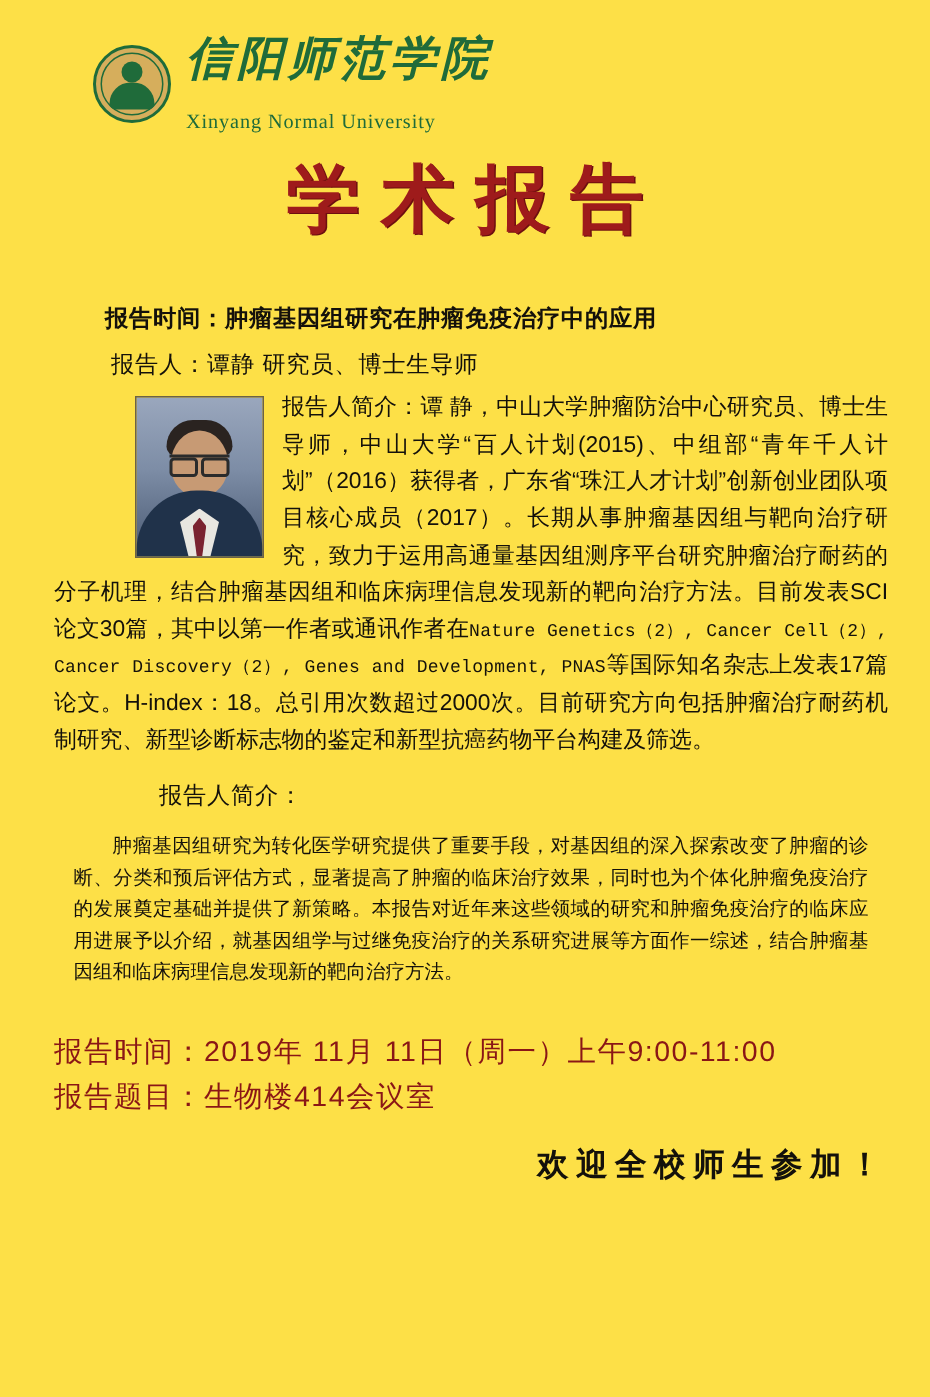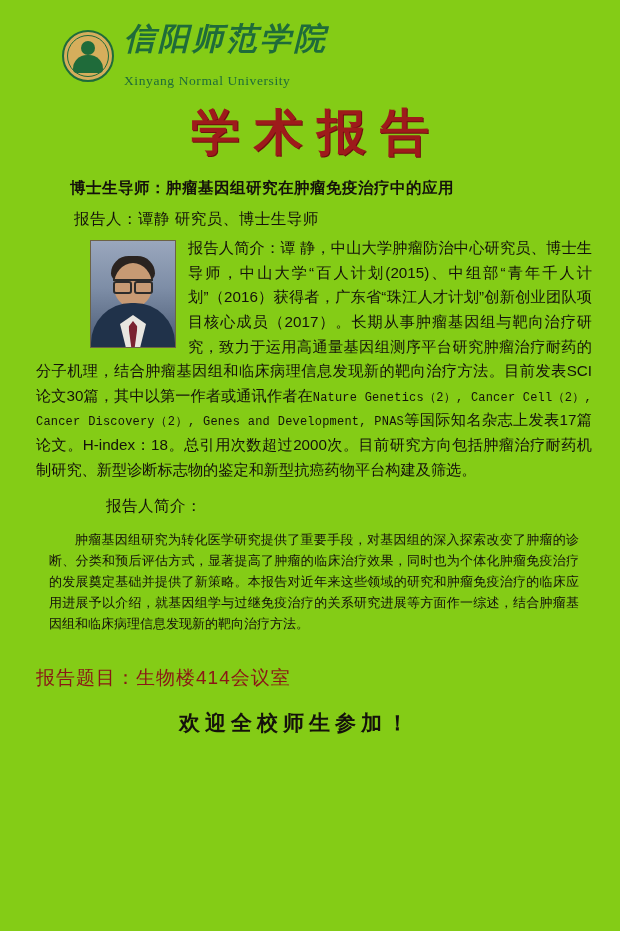--- a/index.html
+++ b/index.html
@@ -10,21 +10,21 @@
   body {
     width: 620px;
     height: 931px;
     background: #000;
     font-family: "Liberation Sans", sans-serif;
   }
   .poster {
     position: relative;
     width: 620px;
     height: 931px;
-    background: #84cc16;
+    background: #fde047;
     overflow: hidden;
     padding: 0;
   }
   
   .header {
     display: flex;
     align-items: center;
     padding: 26px 0 0 62px;
     height: 86px;
   }
@@ -85,21 +85,21 @@
   }
   
   .main-title {
     text-align: center;
     font-family: "Liberation Serif", serif;
     font-size: 49px;
     font-weight: bold;
     color: #9e1b1b;
     letter-spacing: 14px;
     text-indent: 14px;
-    margin: 14px 0 12px 0;
+    margin: 14px 0 36px 0;
     text-shadow: 1px 1px 0 #6d0f0f;
   }
   
   .body {
     padding: 0 28px 0 36px;
     color: #14110b;
   }
   .line-title {
     font-size: 15.5px;
     font-weight: bold;
@@ -218,21 +218,21 @@
     padding: 0 28px 0 36px;
     color: #7d1414;
   }
   .footer-line {
     font-size: 19px;
     letter-spacing: 1px;
     line-height: 1.55;
     color: #8a1616;
   }
   .welcome {
-    text-align: center;
+    text-align: right;
     font-size: 21px;
     font-weight: bold;
     letter-spacing: 5px;
     color: #14110b;
     margin: 16px 28px 3px 0;
   }
 </style>
 </head>
 <body>
 
@@ -245,38 +245,39 @@
     <div class="logo-text">
       <div class="logo-cn">信阳师范学院</div>
       <div class="logo-en">Xinyang Normal University</div>
     </div>
   </div>
 
   <div class="main-title">学术报告</div>
 
   <div class="body">
 
-    <div class="line-title">博士生导师：肿瘤基因组研究在肿瘤免疫治疗中的应用</div>
+    <div class="line-title">报告时间：肿瘤基因组研究在肿瘤免疫治疗中的应用</div>
     <div class="line-speaker">报告人：谭静  研究员、博士生导师</div>
 
     <div class="bio-block">
       <div class="portrait">
         <div class="hair"></div>
         <div class="face"></div>
         <div class="glasses"></div>
         <div class="body-sh"></div>
         <div class="shirt"></div>
         <div class="tie"></div>
       </div>
       <span>报告人简介：谭 静，中山大学肿瘤防治中心研究员、博士生导师，中山大学“百人计划(2015)、中组部“青年千人计划”（2016）获得者，广东省“珠江人才计划”创新创业团队项目核心成员（2017）。长期从事肿瘤基因组与靶向治疗研究，致力于运用高通量基因组测序平台研究肿瘤治疗耐药的分子机理，结合肿瘤基因组和临床病理信息发现新的靶向治疗方法。目前发表SCI论文30篇，其中以第一作者或通讯作者在</span><span class="mono-run">Nature Genetics（2）, Cancer Cell（2）, Cancer Discovery（2）, Genes and Development, PNAS</span><span>等国际知名杂志上发表17篇论文。H-index：18。总引用次数超过2000次。目前研究方向包括肿瘤治疗耐药机制研究、新型诊断标志物的鉴定和新型抗癌药物平台构建及筛选。</span>
     </div>
 
     <div class="sec-head">报告人简介：</div>
     <p class="abstract">肿瘤基因组研究为转化医学研究提供了重要手段，对基因组的深入探索改变了肿瘤的诊断、分类和预后评估方式，显著提高了肿瘤的临床治疗效果，同时也为个体化肿瘤免疫治疗的发展奠定基础并提供了新策略。本报告对近年来这些领域的研究和肿瘤免疫治疗的临床应用进展予以介绍，就基因组学与过继免疫治疗的关系研究进展等方面作一综述，结合肿瘤基因组和临床病理信息发现新的靶向治疗方法。</p>
   </div>
 
   <div class="footer-info">
+    <div class="footer-line">报告时间：2019年 11月 11日（周一）上午9:00-11:00</div>
     <div class="footer-line">报告题目：生物楼414会议室</div>
   </div>
 
   <div class="welcome">欢迎全校师生参加！</div>
 
 </div>
 
 </body></html>

